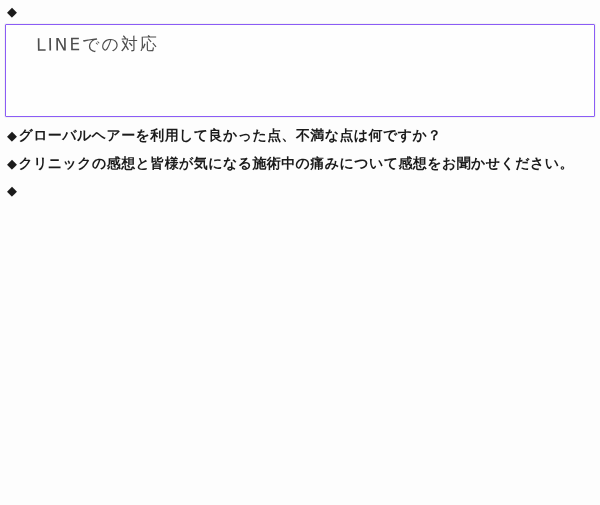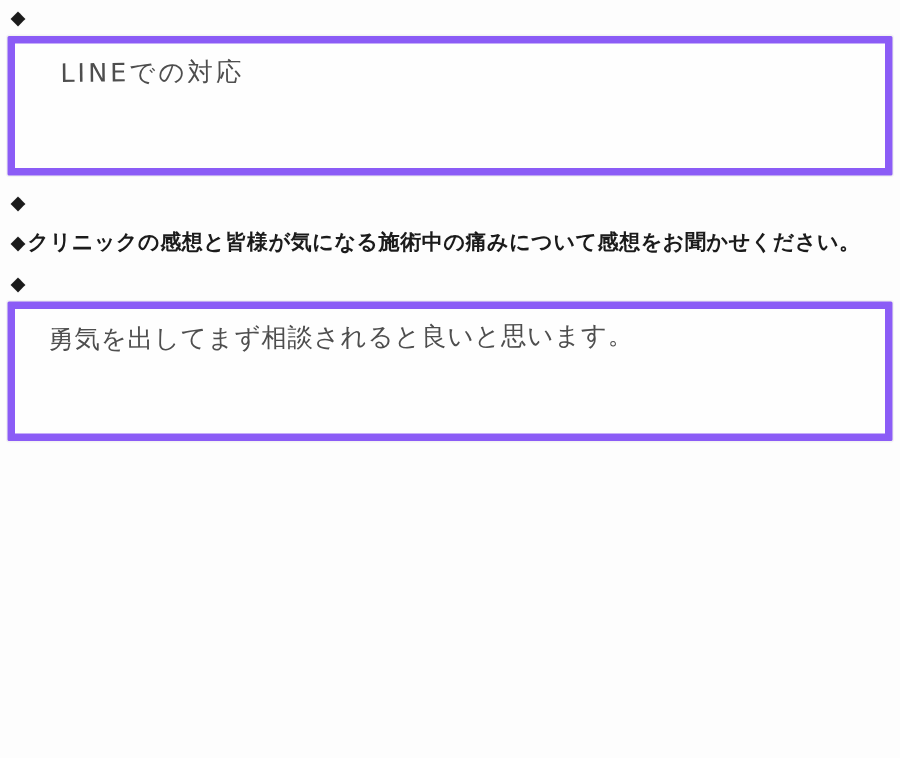--- a/index.html
+++ b/index.html
@@ -31,21 +31,21 @@
   .survey-section:first-child .q-heading { margin-top: 2px; }
   .bullet {
     font-size: 13px;
     margin-right: 1px;
     color: #1b1b1b;
   }
   .answer-box {
     box-sizing: border-box;
     height: 93px;
     background: #fefefe;
-    border: 5px solid #8b5cf6;
+    border: 1px solid #8b5cf6;
     border-radius: 1px;
     box-shadow: 0 0 0 1px rgba(0,0,0,0.04);
     position: relative;
     overflow: hidden;
   }
   .handwriting {
     font-family: "DejaVu Sans", sans-serif;
     font-size: 17px;
     color: #4e4e4e;
     letter-spacing: 1.5px;
@@ -69,32 +69,30 @@
       <span class="bullet">◆</span>
     </div>
     <div class="answer-box">
       <div class="handwriting">LINEでの対応</div>
     </div>
   </section>
 
   <section class="survey-section s2">
     <div class="q-heading">
       <span class="bullet">◆</span>
+      <span>グローバルヘアーを利用して良かった点、不満な点は何ですか？</span>
     </div>
   </section>
 
   <section class="survey-section s3">
     <div class="q-heading">
       <span class="bullet">◆</span>
       <span>クリニックの感想と皆様が気になる施術中の痛みについて感想をお聞かせください。</span>
     </div>
   </section>
 
   <section class="survey-section s4">
     <div class="q-heading">
       <span class="bullet">◆</span>
     </div>
-    <div class="answer-box">
-      <div class="handwriting">勇気を出してまず相談されると良いと思います。</div>
-    </div>
   </section>
 
 </div>
 
 </body></html>

